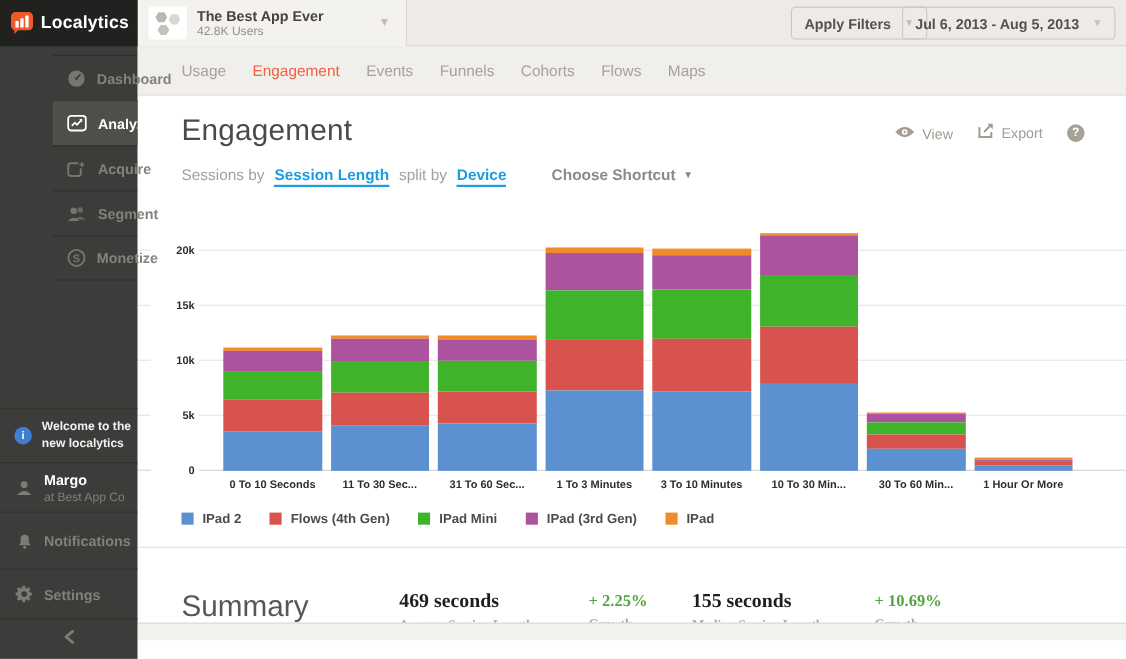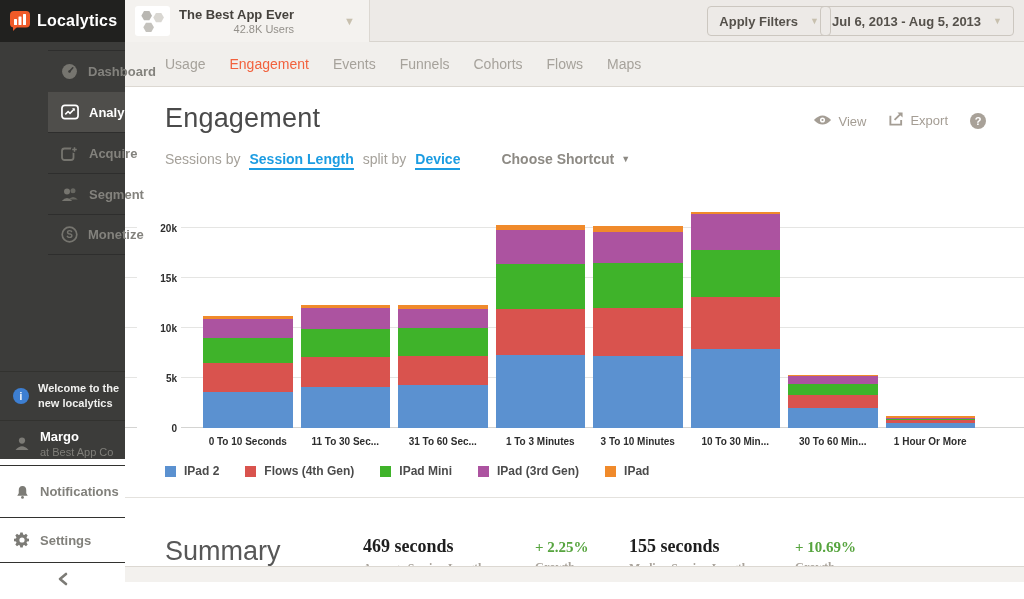--- a/index.html
+++ b/index.html
@@ -3,21 +3,21 @@
 <meta charset="utf-8">
 <style>
   * { margin:0; padding:0; box-sizing:border-box; }
   html,body { width:1024px; height:599px; }
   body {
     font-family:"Liberation Sans", sans-serif;
     background:#ffffff; position:relative; overflow:hidden;
     -webkit-font-smoothing:antialiased;
   }
   
-  .sidebar { position:absolute; left:0; top:0; width:125px; height:459px; background:#3c3c3a; z-index:5; }
+  .sidebar { position:absolute; left:0; top:0; width:125px; height:599px; background:#3c3c3a; z-index:5; }
   .logo { height:42px; background:#21211f; display:flex; align-items:center; padding-left:9px; gap:6px; }
   .logo svg { display:block; }
   .logo-text { color:#fff; font-size:16px; font-weight:bold; letter-spacing:0.2px; }
   .side-nav { margin-top:8px;padding-left:48px; }
   .side-item { height:41px; display:flex; align-items:center; gap:10px; padding-left:13px;
     color:#83827d; font-size:13px; font-weight:bold; border-top:1px solid rgba(0,0,0,0.22); cursor:pointer; }
   .side-item:last-child { border-bottom:1px solid rgba(0,0,0,0.22); }
   .side-item .nav-ic { width:18px; display:flex; justify-content:center; color:#76756f; }
   .side-item.active { background:#4f4e4b; color:#ffffff; }
   .side-item.active .nav-ic { color:#ffffff; }
@@ -29,33 +29,33 @@
   .user-name { color:#ffffff; font-size:13px; font-weight:bold; }
   .user-co { color:#7f7e79; font-size:11px; margin-top:2px; }
   .blk-notif { top:465px; height:52px; color:#81807b; font-size:13px; font-weight:bold; cursor:pointer; }
   .blk-settings { top:517px; height:45px; color:#81807b; font-size:13px; font-weight:bold; cursor:pointer; }
   .blk-collapse { top:562px; height:37px; justify-content:center; padding-left:0; cursor:pointer; }
   .side-block .nav-ic { width:18px; display:flex; justify-content:center; color:#7c7b76; }
   .info-ic { width:16px; height:16px; border-radius:50%; background:#3d7fd2; color:#fff; font-size:10px;
     font-weight:bold; display:flex; align-items:center; justify-content:center; flex:none; }
   
   .main { position:absolute; left:125px; top:0; right:0; bottom:0; }
-  .topbar { height:42px; background:#edeae7; border-bottom:1px solid #d8d4ce; position:relative;text-align:right; }
+  .topbar { height:42px; background:#edeae7; border-bottom:1px solid #d8d4ce; position:relative; }
   .app-selector { position:absolute; left:0; top:0; width:245px; height:42px; background:#f4f2ef;
     border-right:1px solid #dcd8d2; display:flex; align-items:center; padding:0 10px; gap:9px; cursor:pointer; }
   .app-avatar { width:35px; height:30px; background:#ffffff; border-radius:3px; display:flex;
     align-items:center; justify-content:center; flex:none; }
   .app-title { font-size:13px; font-weight:bold; color:#45423d; }
   .app-sub { font-size:11px; color:#93908a; margin-top:1px; }
   .dd-arrow { color:#c8c0ae; font-size:9px; }
   .app-selector .dd-arrow { position:absolute; right:14px; font-size:11px; }
   .topbtn { position:absolute; top:6px; height:30px; border:1px solid #ccc7c0; border-radius:4px;
     display:flex; align-items:center; padding:0 11px; gap:12px; font-size:13px; font-weight:bold;
     color:#55514b; cursor:pointer; }
-  .btn-filters { right:193px; }
+  .btn-filters { right:181px; }
   .btn-date { right:10px; }
   .tabbar { height:45px; background:#f1efec; border-bottom:1px solid #dcd8d2; display:flex;
     align-items:center; padding-left:40px; gap:24px; }
   .tab { font-size:14px; color:#a6a29b; cursor:pointer; }
   .tab.active { color:#f2613d; }
   
   .content { position:relative; height:495px; background:#fff; }
   .page-head { position:relative; padding:16px 40px 0; }
   .page-title { font-size:27px; font-weight:normal; color:#4a4a4a; letter-spacing:0.2px; }
   .head-actions { position:absolute; top:24px; right:38px; display:flex; align-items:flex-end; gap:7px;

